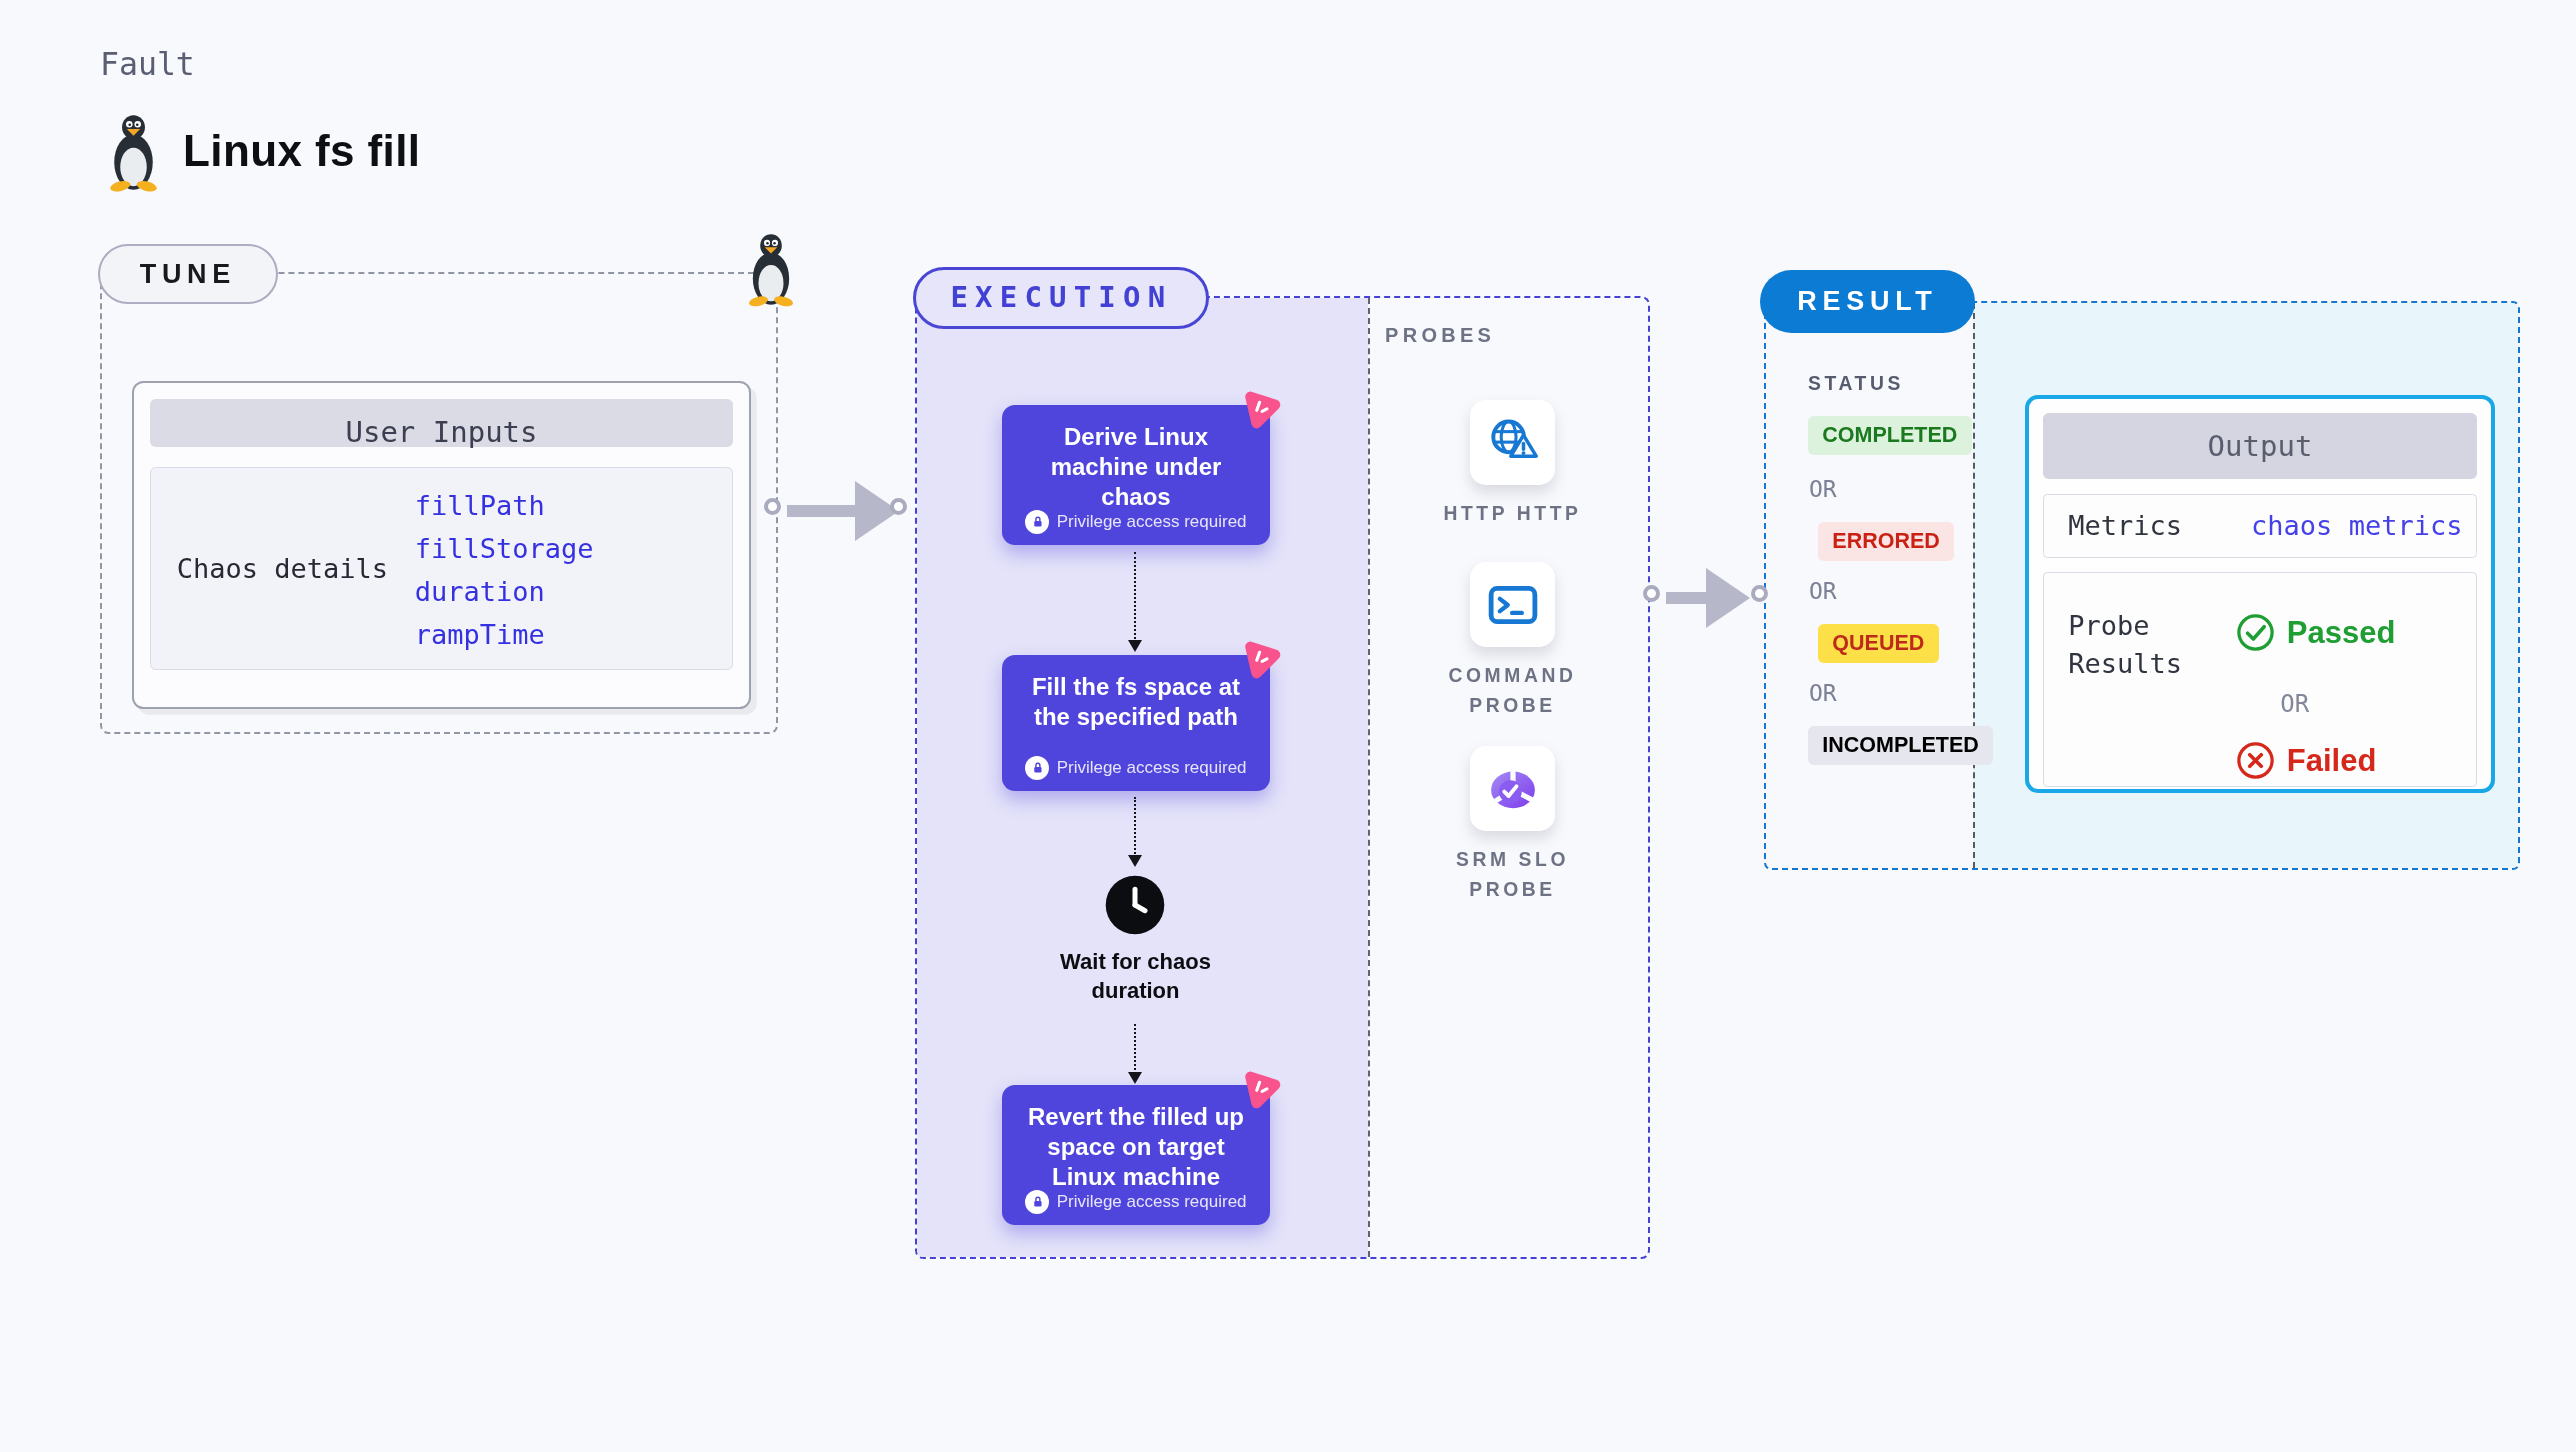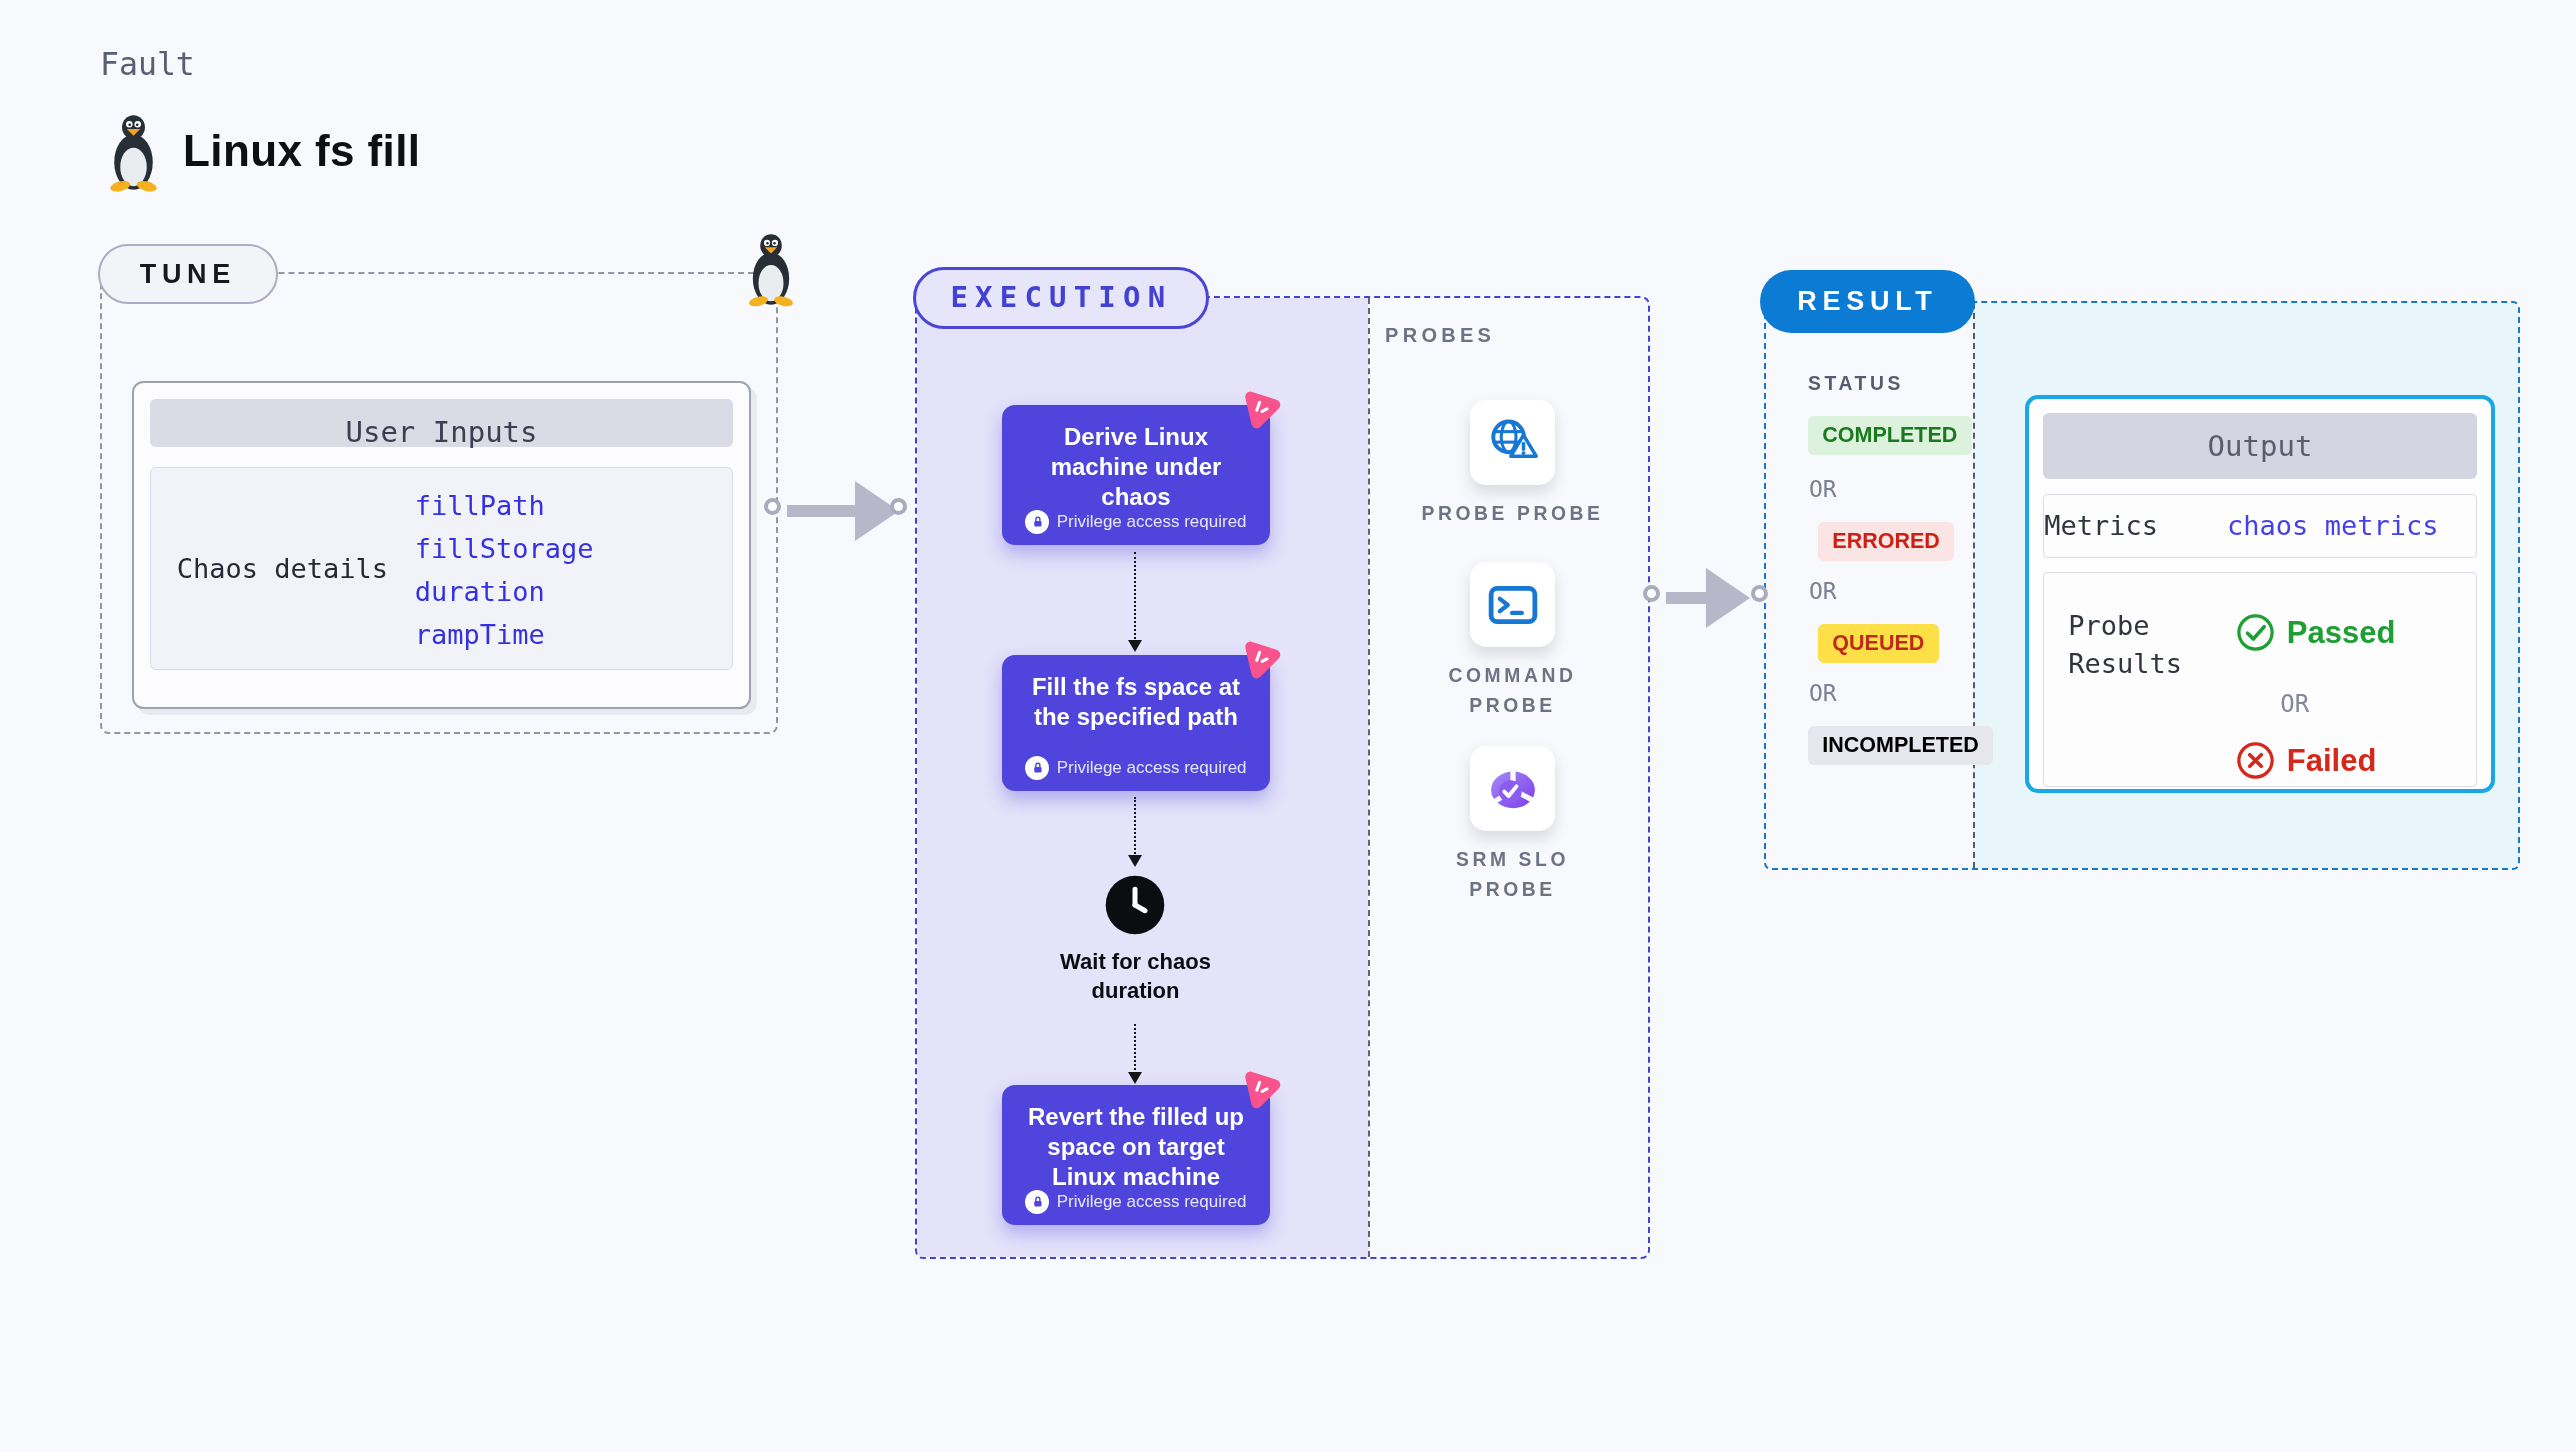--- a/index.html
+++ b/index.html
@@ -66,21 +66,21 @@
   .b-completed { left:42px; top:113px; background:#DCF2DC; color:#1B7A1F; }
   .b-errored { left:52px; top:219px; background:#FBE5E4; color:#CB2114; }
   .b-queued { left:52px; top:321px; background:#fde047; color:#BF2B1A; }
   .b-incompleted { left:42px; top:423px; background:#E5E6EE; color:#000000; }
   .or-label { position:absolute; left:43px; font-size:23px; color:#7D8195; font-family:"DejaVu Sans Mono",monospace; }
   .or-1 { top:173px; } .or-2 { top:275px; } .or-3 { top:377px; }
 
   .output-card { position:absolute; left:259px; top:92px; width:470px; height:398px; background:#FEFEFF; border:4.3px solid #1AA7E8; border-radius:13px; padding:14.3px; }
   .out-head { height:66px; line-height:66px; text-align:center; background:#D4D5E0; border-radius:5.7px; font-size:29px; color:#595D6E; }
   .out-metrics { margin-top:14.3px; height:64px; border:1.4px solid #D9DBE5; border-radius:4.3px; background:#FDFDFE; display:flex; align-items:center; }
-  .metrics-label { font-size:27px; color:#30343F; }
+  .metrics-label { margin-left:24px; font-size:27px; color:#30343F; }
   .metrics-value { margin-left:69px; font-size:27px; color:#4540E8; }
   .out-proberes { position:relative; margin-top:14.3px; height:215px; border:1.4px solid #D9DBE5; border-radius:4.3px; background:#FDFDFE; }
   .proberes-label { position:absolute; left:24px; top:34px; width:165px; font-size:27px; color:#30343F; line-height:1.4; }
   .passed-row { position:absolute; left:192px; top:40px; display:flex; align-items:center; gap:11.5px; }
   .failed-row { position:absolute; left:192px; top:168px; display:flex; align-items:center; gap:11.5px; }
   .passed-text { font-size:31px; font-weight:bold; color:#1F9E34; }
   .failed-text { font-size:31px; font-weight:bold; color:#D6281A; }
   .or-mid { position:absolute; left:236px; top:117px; font-size:24px; color:#83879A; font-family:"DejaVu Sans Mono",monospace; }
 </style>
 </head>
@@ -230,21 +230,21 @@
         <svg viewBox="0 0 64 64" width="56" height="56">
           <circle cx="27" cy="25" r="17.5" fill="none" stroke="#1678D3" stroke-width="4.5"></circle>
           <ellipse cx="27" cy="25" rx="8.5" ry="17.5" fill="none" stroke="#1678D3" stroke-width="3.5"></ellipse>
           <line x1="10.5" y1="19" x2="43.5" y2="19" stroke="#1678D3" stroke-width="3.5"></line>
           <line x1="10.5" y1="31" x2="43.5" y2="31" stroke="#1678D3" stroke-width="3.5"></line>
           <path d="M44,23 L58.5,47 L29.5,47 Z" fill="#FBFCFE" stroke="#1678D3" stroke-width="4" stroke-linejoin="round"></path>
           <line x1="44" y1="32.5" x2="44" y2="39" stroke="#1678D3" stroke-width="4" stroke-linecap="round"></line>
           <circle cx="44" cy="43.5" r="2.2" fill="#1678D3"></circle>
         </svg>
       </div>
-      <div class="probe-name pn-wide">PROBE PROBE</div>
+      <div class="probe-name pn-wide">HTTP HTTP</div>
     </div>
 
     <div class="probe-item" style="top:264px;">
       <div class="probe-card">
         <svg viewBox="0 0 64 64" width="56" height="56">
           <rect x="7" y="13" width="50" height="38" rx="7" fill="none" stroke="#1678D3" stroke-width="5.5"></rect>
           <polyline points="17,25 26,32 17,39" fill="none" stroke="#1678D3" stroke-width="5" stroke-linecap="round" stroke-linejoin="round"></polyline>
           <line x1="31" y1="41" x2="42" y2="41" stroke="#1678D3" stroke-width="5" stroke-linecap="round"></line>
         </svg>
       </div>

